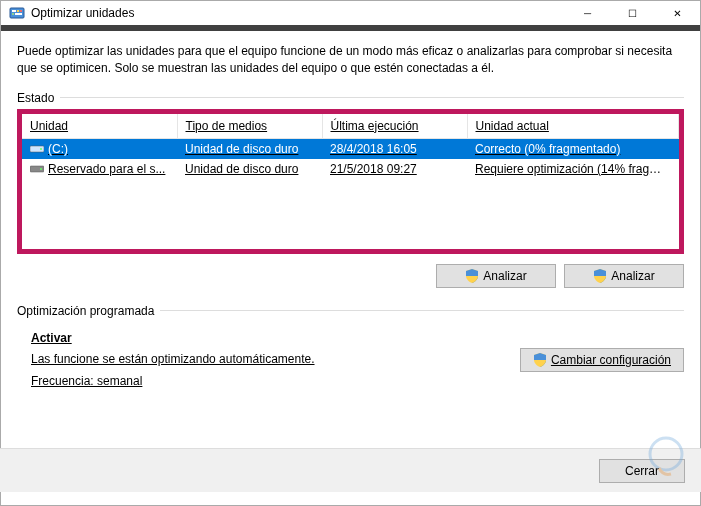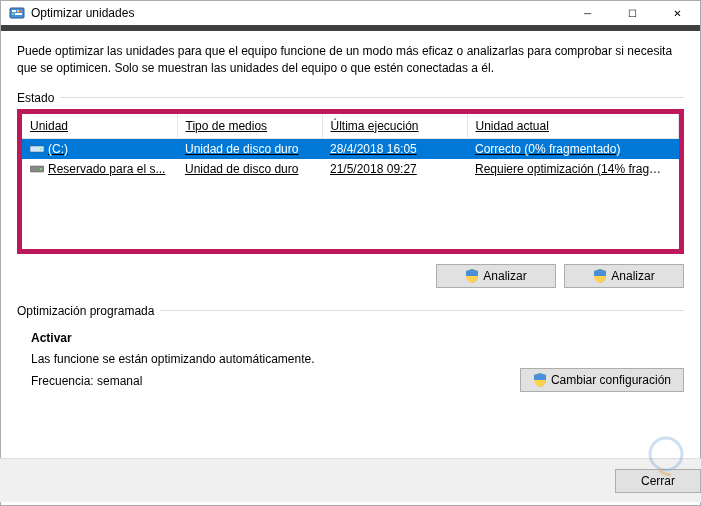--- a/index.html
+++ b/index.html
@@ -77,32 +77,33 @@
       font-size: 12px;
       font-family: inherit;
       display: inline-flex;
       align-items: center;
       justify-content: center;
       gap: 4px;
       cursor: default;
     }
     .shield { width: 14px; height: 14px; display: inline-block; }
     .sched-section { margin-top: 3px; }
-    .sched-body { display: flex; justify-content: space-between; align-items: flex-end; padding: 6px 0 0 14px; }
+    .sched-body { display: flex; justify-content: space-between; align-items: center; padding: 6px 0 0 14px; text-decoration: underline; }
     .sched-left { line-height: 1.8; }
     .sched-left .bold { font-weight: 600; }
     .footer {
       position: absolute;
-      bottom: 4px; left: 0; right: 0;
+      bottom: 14px; left: 0; right: 0;
       height: 44px;
       background: #f0f0f0;
       border-top: 1px solid #ddd;
       display: flex;
       justify-content: flex-end;
       align-items: center;
+      padding-right: 16px;
     }
     .footer .btn { min-width: 86px; }
     .watermark {
       position: absolute;
       right: 8px; bottom: 20px;
       width: 54px; height: 54px;
       opacity: 0.35;
       pointer-events: none;
     }
   </style>

